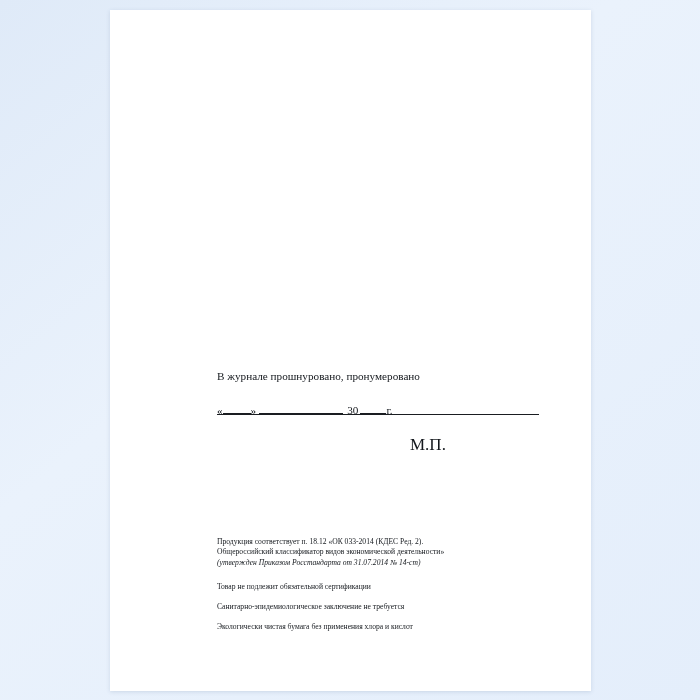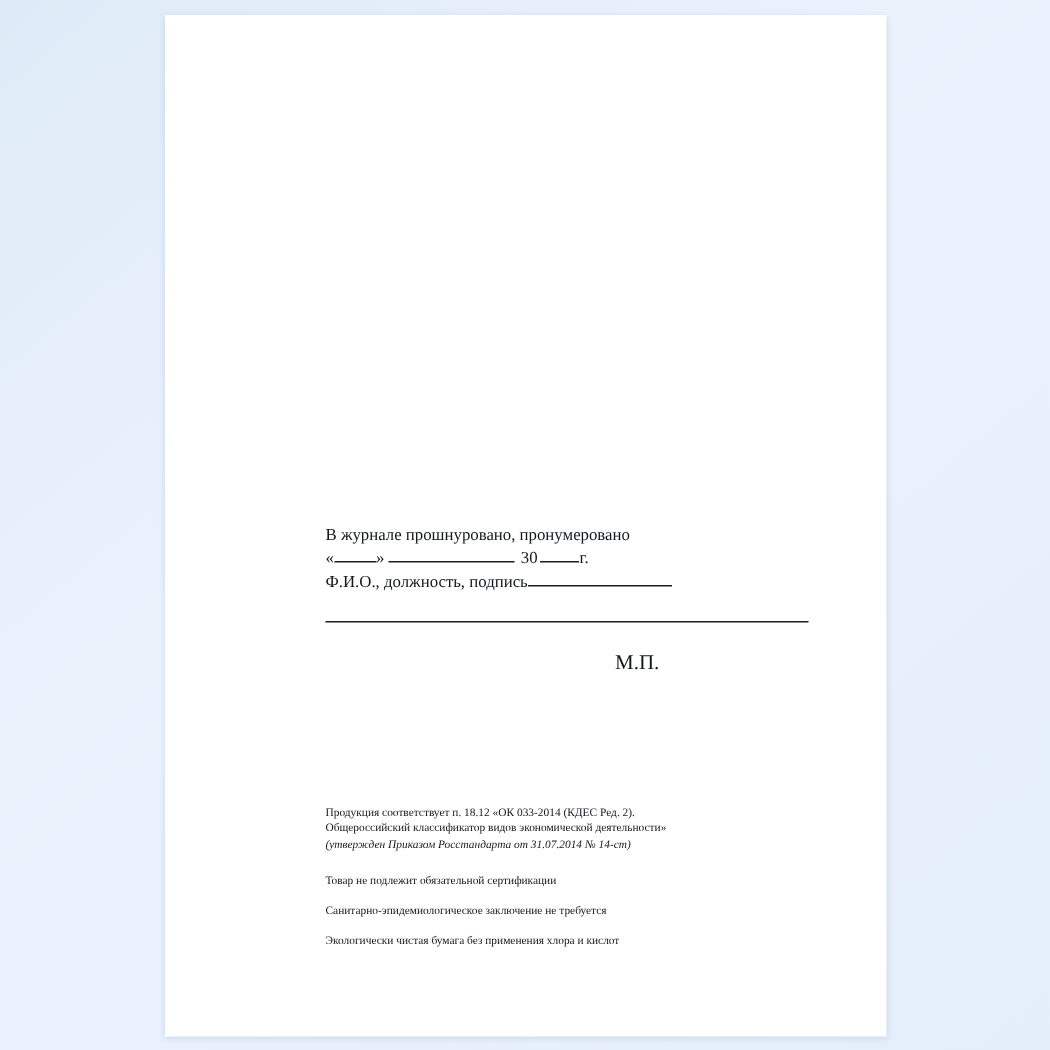--- a/index.html
+++ b/index.html
@@ -41,26 +41,27 @@
     position: absolute;
     left: 107px;
     top: 340px;
     width: 330px;
     color: #14181d;
     font-size: 11.2px;
     line-height: 15.3px;
   }
   .attest .ln {
     white-space: nowrap;
+    margin-top: 19px;
   }
   .mp {
     position: absolute;
     left: 300px;
     top: 425px;
-    font-size: 14px;
+    font-size: 17px;
     color: #14181d;
   }
   .rule-wide {
     position: absolute;
     left: 107px;
     top: 404px;
     width: 322px;
     border-bottom: 1px solid #1a1d21;
     height: 0;
   }
@@ -127,23 +128,20 @@
 <div class="backdrop"></div>
 
 <div class="page">
   <div class="page-inner">
 
     <div class="attest">
       <div class="ln">В журнале прошнуровано, пронумеровано</div>
       <div class="ln">
         <span>«</span><span style="display:inline-block;width:28px;border-bottom:1px solid #1a1d21;"></span><span>»</span><span style="display:inline-block;width:84px;border-bottom:1px solid #1a1d21;margin-left:3px;"></span><span style="margin-left:4px;">30</span><span style="display:inline-block;width:26px;border-bottom:1px solid #1a1d21;margin-left:2px;"></span><span>г.</span>
       </div>
-      <div class="ln">
-        <span>Ф.И.О., должность, подпись</span><span style="display:inline-block;width:96px;border-bottom:1px solid #1a1d21;"></span>
-      </div>
     </div>
 
     <div class="rule-wide"></div>
 
     <div class="mp">М.П.</div>
 
     <div class="legal">
       <div class="para">
         <div class="l1">Продукция соответствует п. 18.12 «ОК 033-2014 (КДЕС Ред. 2).</div>
         <div class="l1">Общероссийский классификатор видов экономической деятельности»</div>

